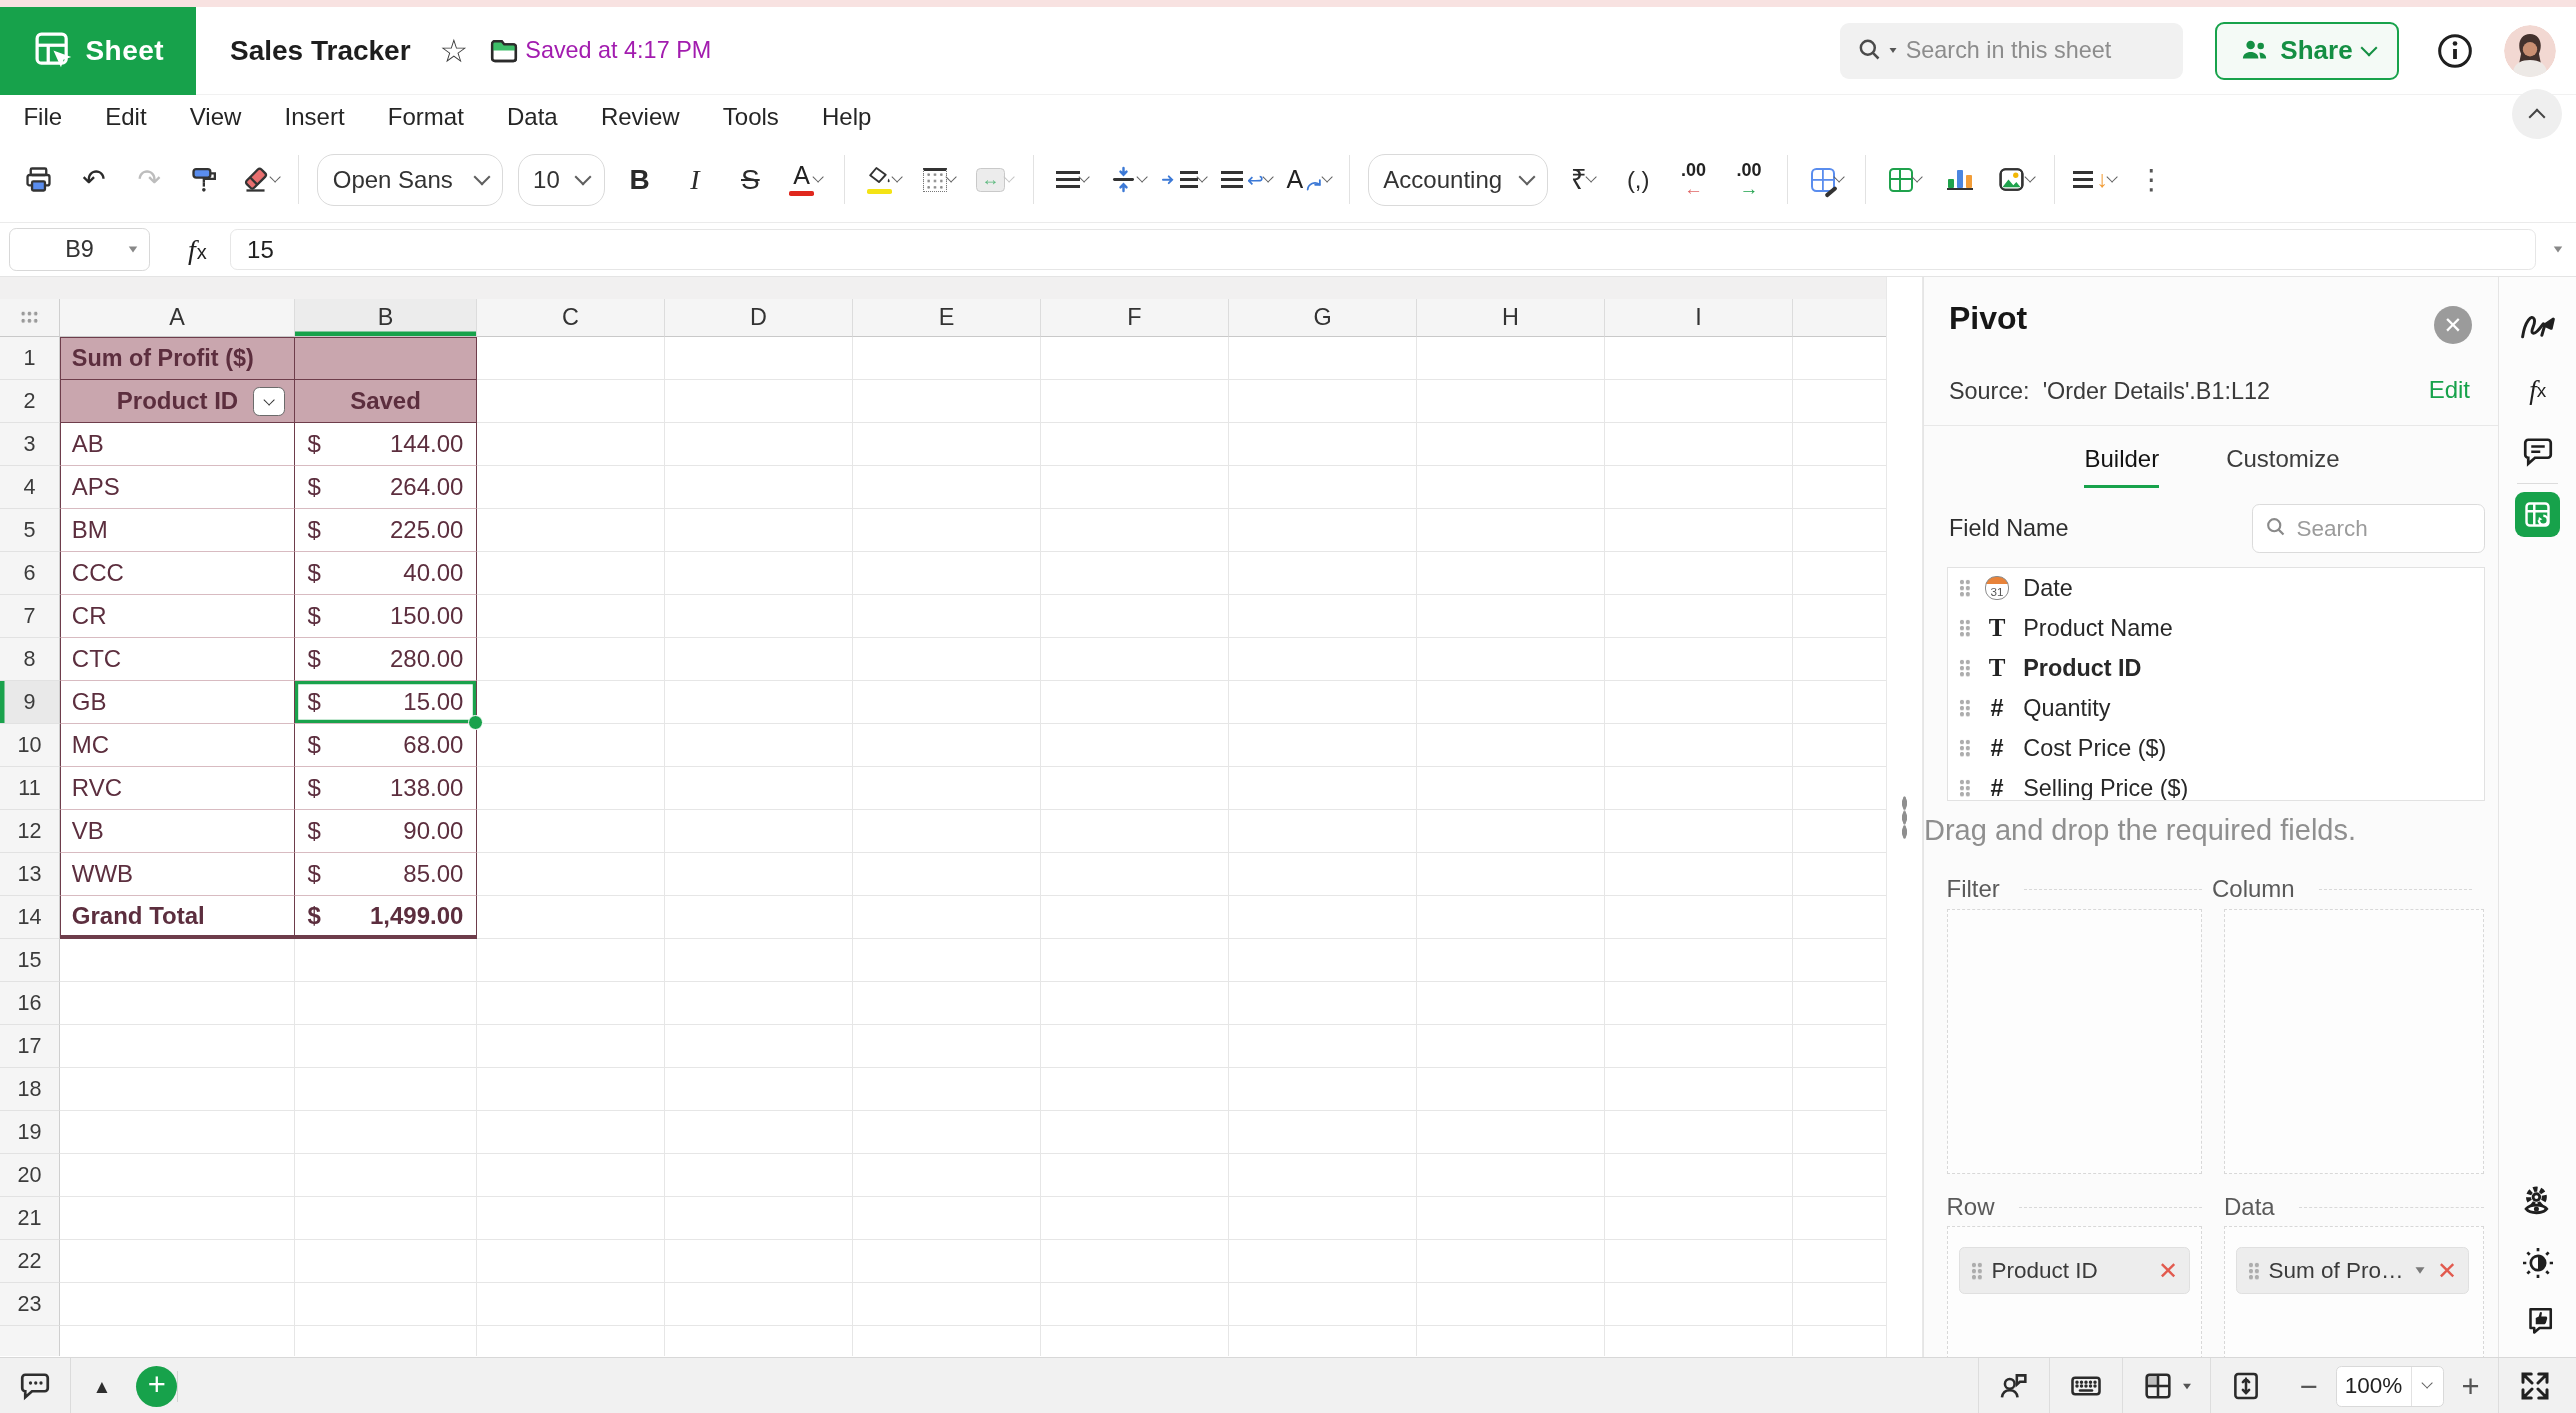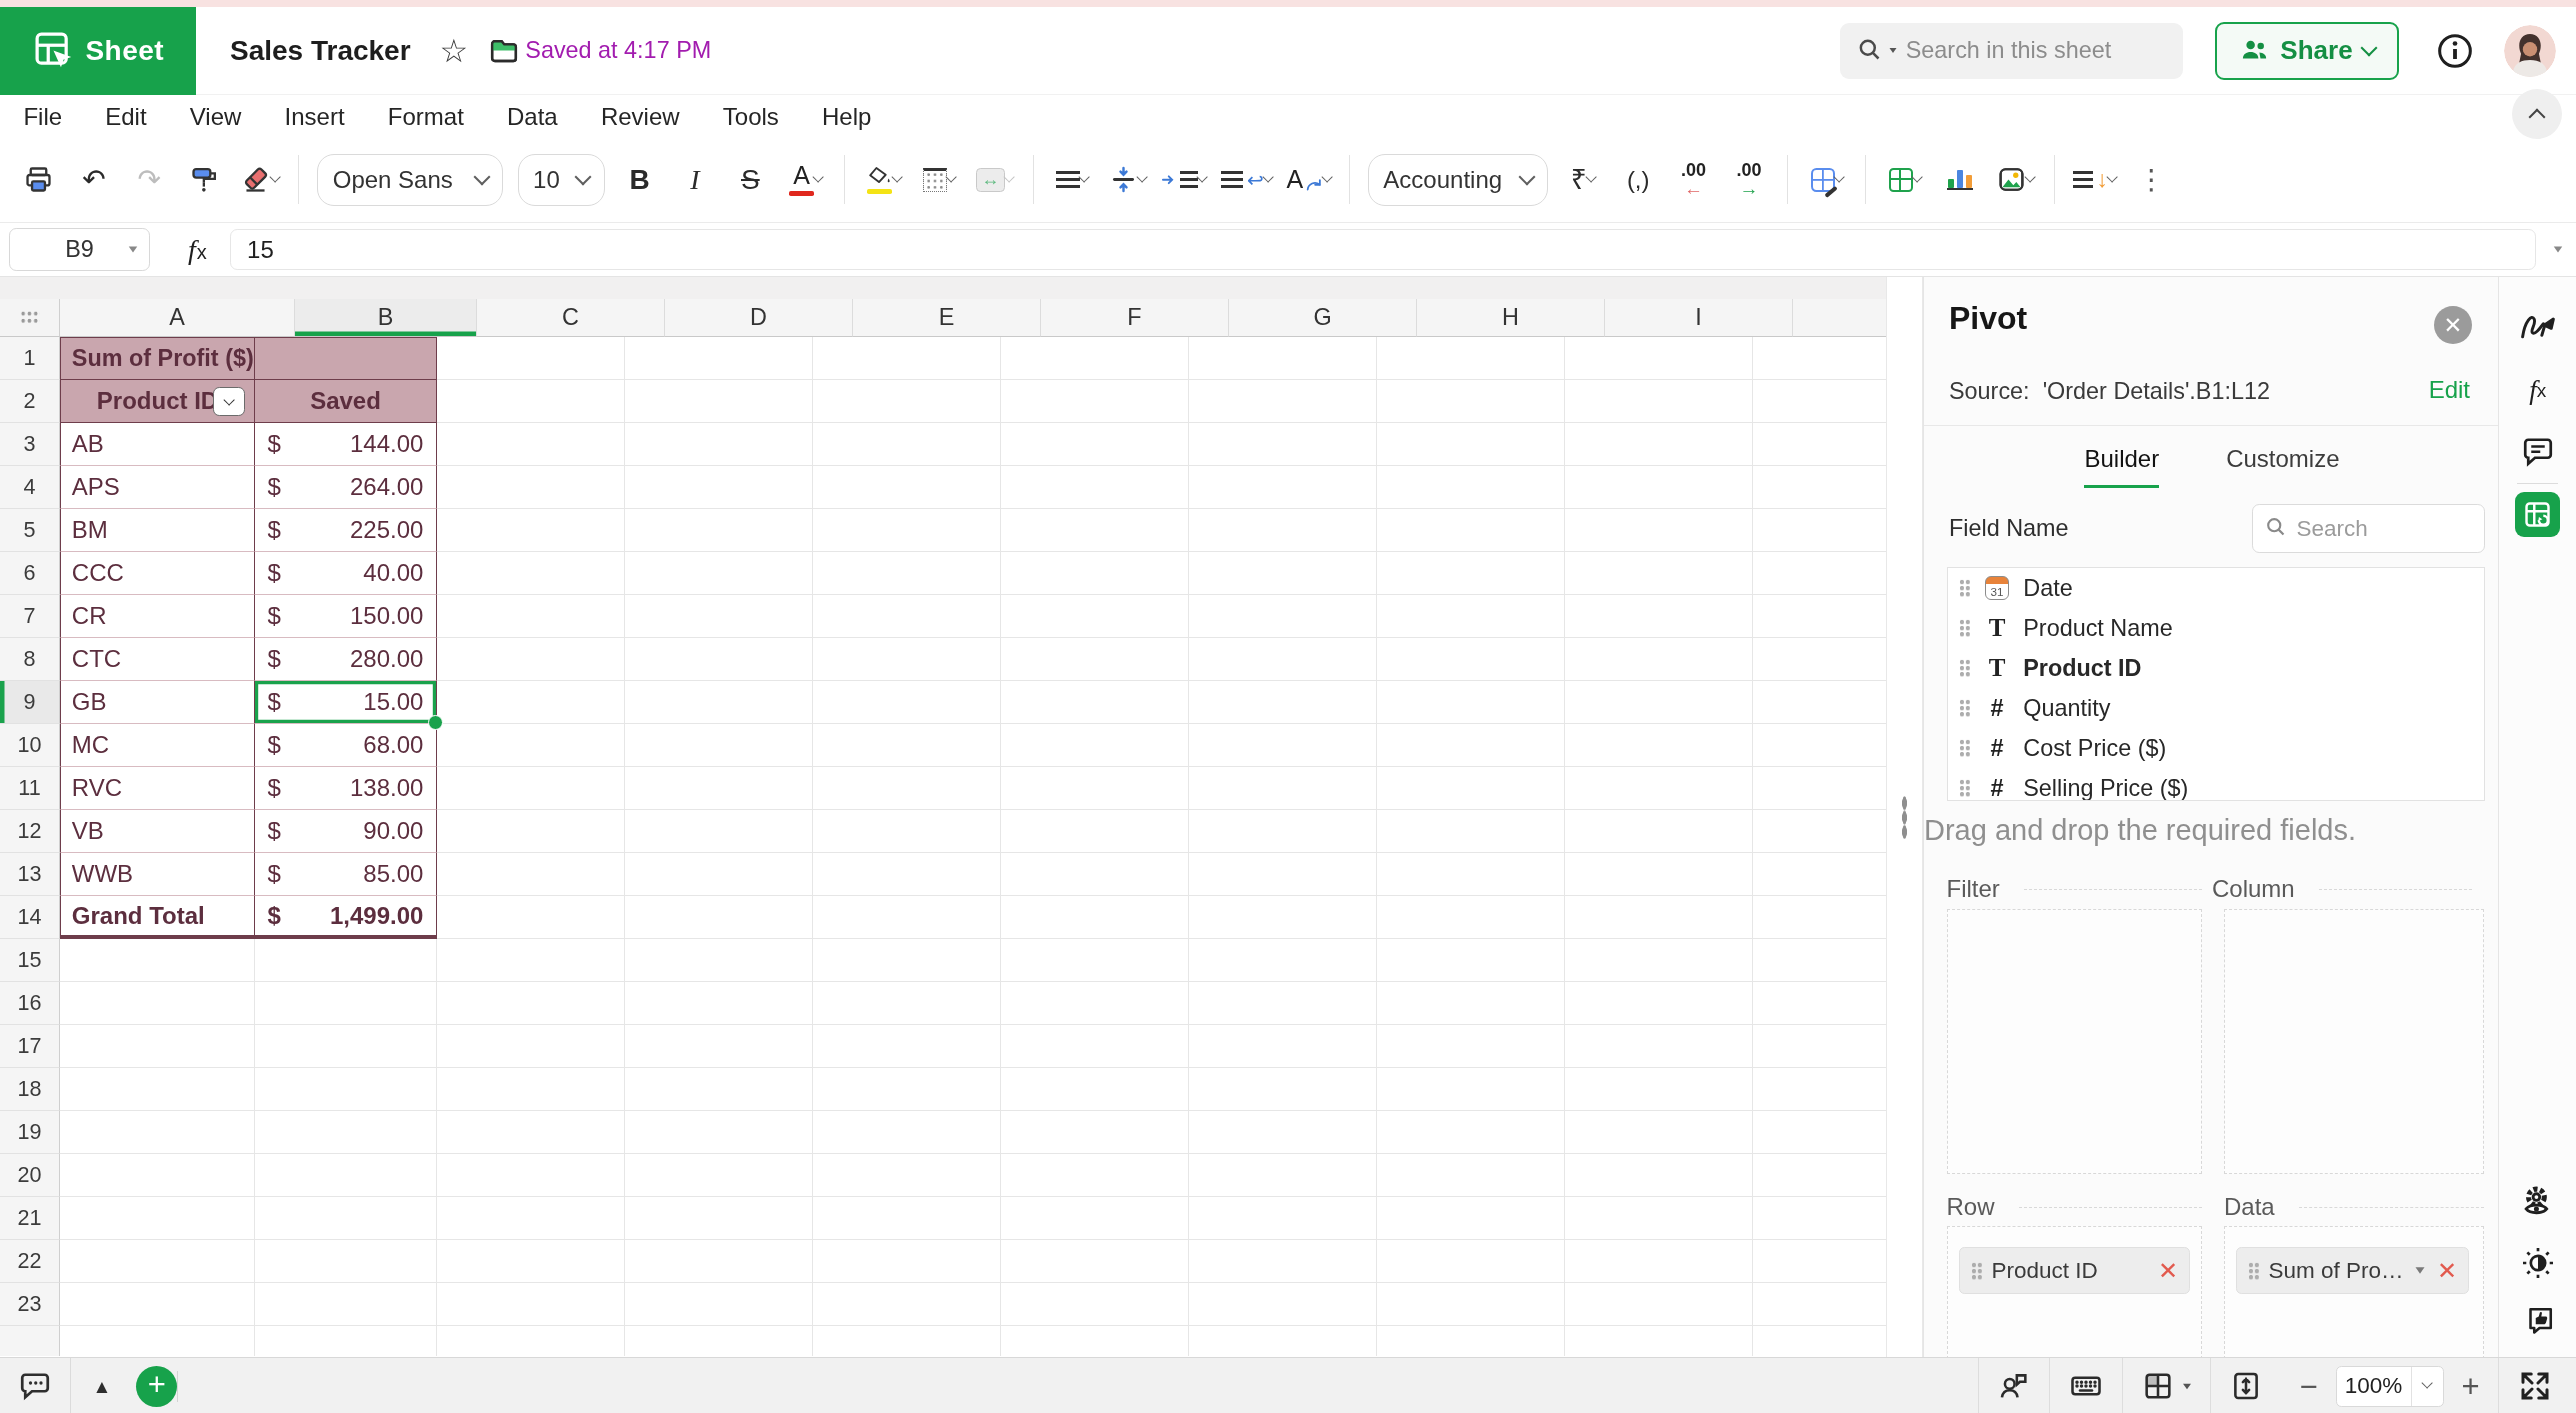--- a/index.html
+++ b/index.html
@@ -102,21 +102,21 @@
   .ch{height:38px;background:#F5F5F5;border-right:0.9px solid #DCDCDC;border-bottom:0.9px solid #C9C9C9;display:flex;
       align-items:center;justify-content:center;font-size:23.4px;color:#333;box-sizing:border-box}
   .chA{width:235px}.chB{width:182px}.chN{width:188px}.chLast{flex:1;border-right:none}
   .selcol{background:#ECECEC;box-shadow:inset 0 -4.5px 0 #17A24B}
   .grow{display:flex;height:43px}
   .grow.sel{position:relative;z-index:5}
   .rhead{width:60px;background:#F5F5F5;border-right:0.9px solid #CFCFCF;border-bottom:0.9px solid #E2E2E2;display:flex;
          align-items:center;justify-content:center;font-size:21.6px;color:#3C3C3C;box-sizing:border-box;flex:none}
   .sel .rhead{background:#E9E9E9;box-shadow:inset 4.5px 0 0 #1AA24C}
   .cell{display:flex;align-items:center;font-size:24px;color:#2b2b2b;box-sizing:border-box;position:relative}
-  .cA{width:195px;flex:none}.cB{width:182px;flex:none}
+  .cA{width:235px;flex:none}.cB{width:182px;flex:none}
   .empty .cA,.empty .cB{border-right:0.9px solid #E6E6E6;border-bottom:0.9px solid #E6E6E6}
   .rest{flex:1;border-bottom:0.9px solid #E6E6E6;box-sizing:border-box;
         background:repeating-linear-gradient(to right,transparent 0 187px,#E6E6E6 187px 188px)}
   .p .cA{padding-left:10.8px;border-left:1.8px solid #6E3D4B;border-right:1.8px solid #6E3D4B;color:#5C2E3E}
   .p .cB{border-right:1.8px solid #6E3D4B;color:#5C2E3E}
   .hdr1 .cA,.hdr1 .cB,.hdr2 .cA,.hdr2 .cB{background:#C9A6AE;font-weight:bold}
   .hdr1 .cA{font-size:23.4px;border-top:1.8px solid #6E3D4B;border-bottom:1.8px solid #6E3D4B}
   .hdr1 .cB{border-top:1.8px solid #6E3D4B;border-bottom:1.8px solid #6E3D4B}
   .hdr2 .cA{justify-content:center;padding-left:0;border-bottom:1.8px solid #6E3D4B}
   .hdr2 .cB{justify-content:center;border-bottom:1.8px solid #6E3D4B}
@@ -153,21 +153,21 @@
              display:flex;align-items:center;padding:0 10.8px;gap:7.2px;box-sizing:border-box}
   .pv-search input{border:none;outline:none;background:transparent;font-size:22.5px;color:#555;width:153px;
                    font-family:"Liberation Sans",sans-serif}
   .pv-search input::placeholder{color:#9b9b9b}
   .pv-list{left:22.5px;top:290px;width:538px;height:234px;background:#fff;border:1.4px solid #E2E2E2;overflow:hidden;
            box-sizing:border-box}
   .pv-item{height:40px;display:flex;align-items:center;padding-left:11.7px;gap:11.7px;font-size:23.4px;color:#282828}
   .pv-item.bold .pv-flabel{font-weight:bold}
   .drag{width:11.7px;height:18px;background:radial-gradient(#ADADAD 2px,transparent 2.4px);background-size:5.9px 6.1px;flex:none}
   .ic{width:29px;display:flex;justify-content:center;align-items:center;flex:none}
-  .ic-cal{width:23.4px;height:23.4px;border:1.8px solid #8C8C8C;border-radius:6px;background:linear-gradient(#E8833A 0 7.2px,#fff 7.2px);
+  .ic-cal{width:23.4px;height:23.4px;border:1.8px solid #8C8C8C;border-radius:11px;background:linear-gradient(#E8833A 0 7.2px,#fff 7.2px);
           font-size:11.7px;color:#555;display:flex;align-items:flex-end;justify-content:center;box-sizing:border-box;line-height:1.1}
   .ic-txt{font-family:"Liberation Serif",serif;font-weight:bold;font-size:25px;color:#222}
   .ic-num{font-weight:bold;font-size:23.4px;color:#222}
   .pv-hint{left:0;top:537px;width:576px;text-align:left;font-size:29px;color:#8F8F8F}
   .zl{display:flex;align-items:center;gap:24px;font-size:24px;color:#5A5A5A}
   .zl .dashln{flex:1;border-top:1.8px dashed #D9D9D9}
   .zl-filter{left:22.5px;top:598px;width:255px}
   .zl-column{left:288px;top:598px;width:260px}
   .zl-row{left:22.5px;top:916px;width:255px}
   .zl-data{left:300px;top:916px;width:260px}

